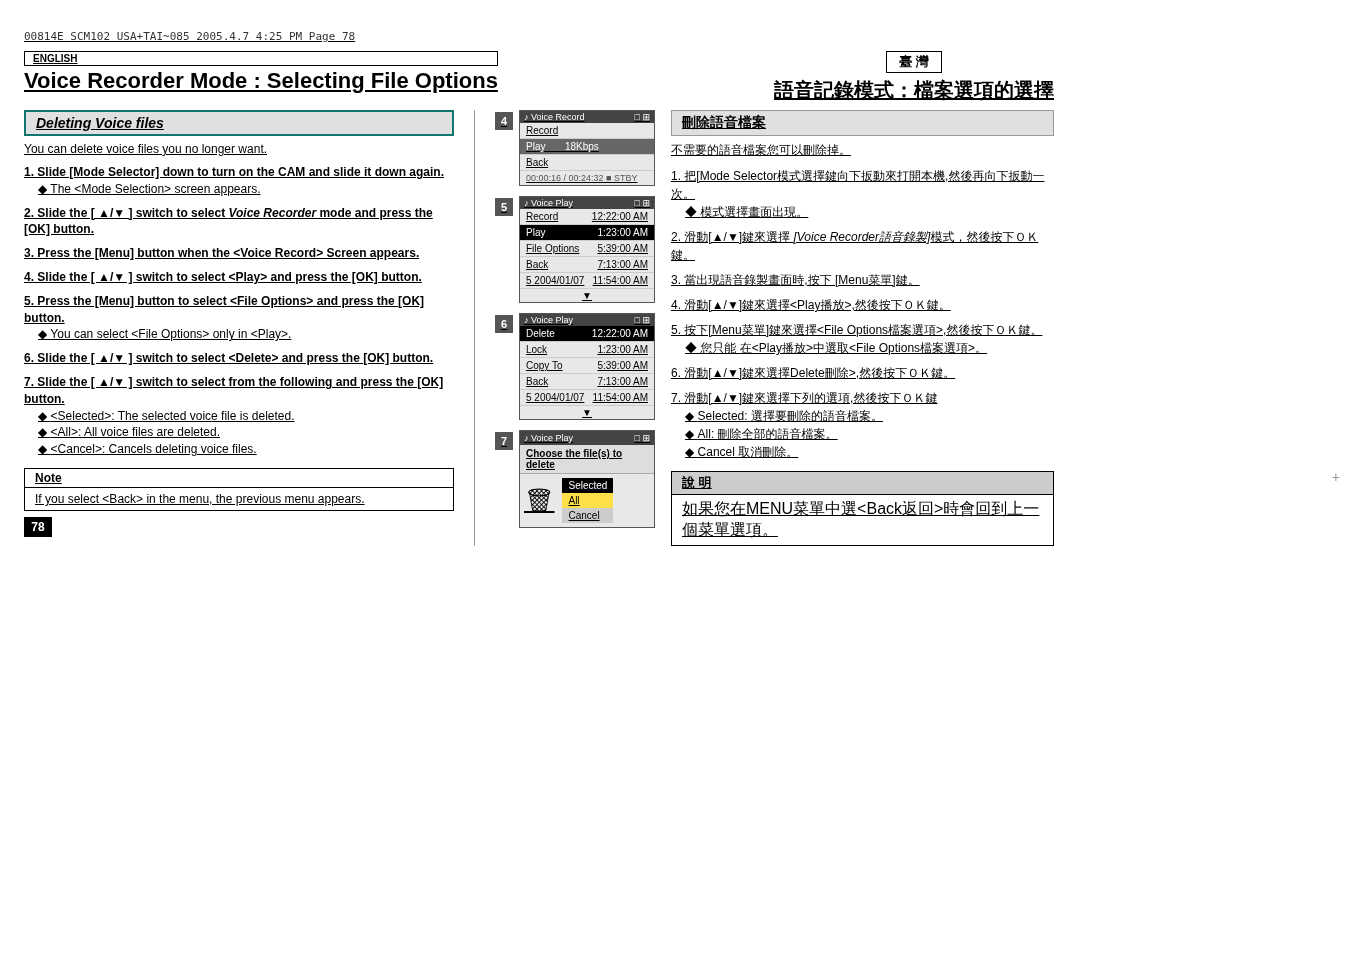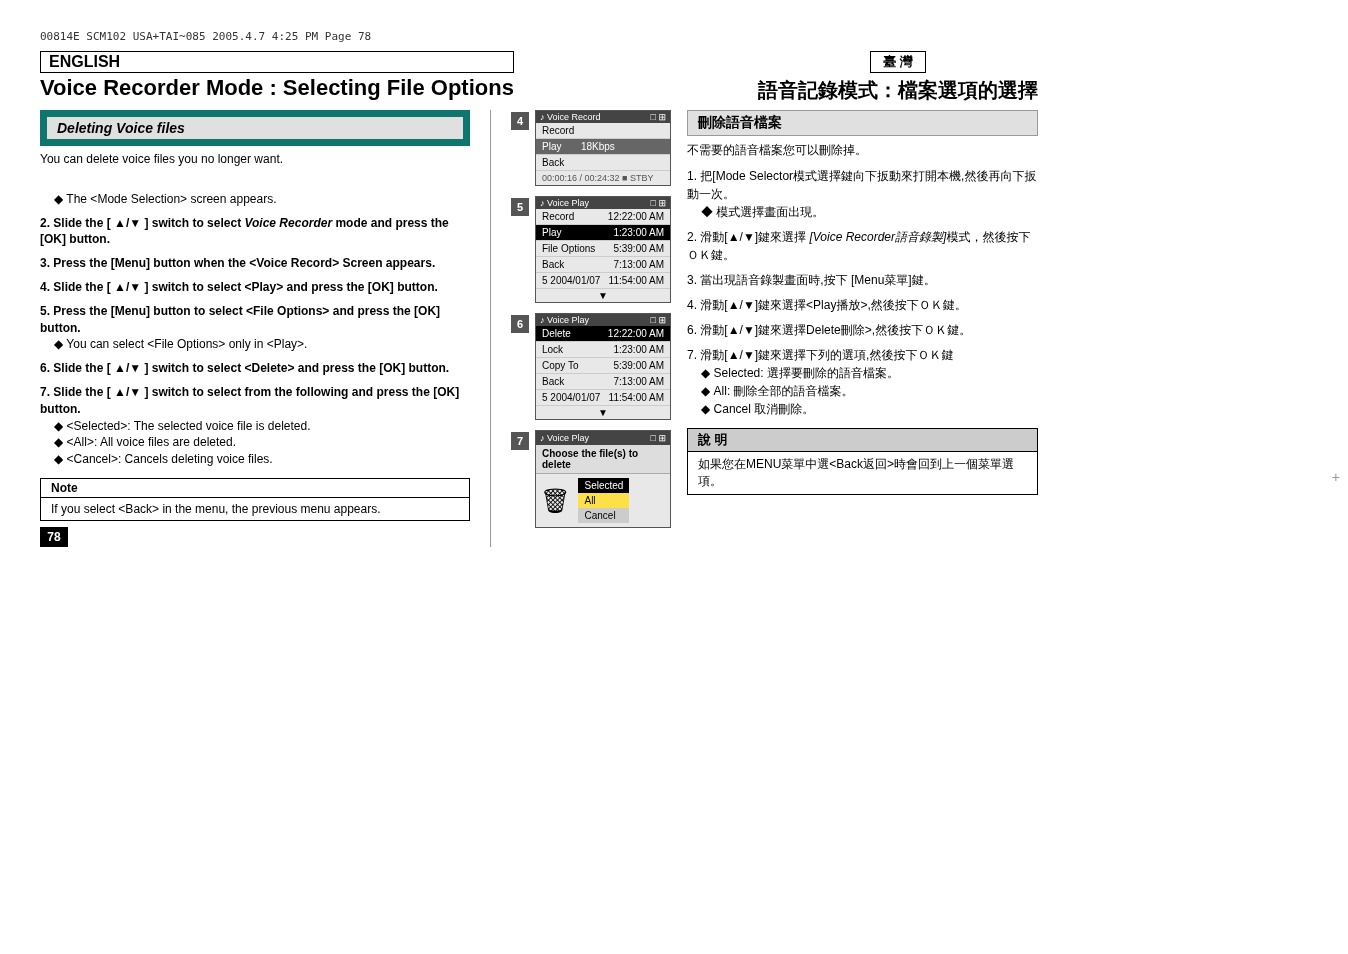--- a/index.html
+++ b/index.html
@@ -11,21 +11,22 @@
       font-size: 13px;
       position: relative;
       overflow: hidden;
     }
 
     .page-container {
       width: 1078px;
       height: 954px;
       background: #fff;
       position: relative;
-      padding: 30px 40px;
+      padding: 30px 24px;
+      text-decoration: underline;
     }
 
     
     .top-meta {
       font-size: 11px;
       color: #333;
       margin-bottom: 8px;
       font-family: monospace;
     }
 
@@ -38,21 +39,21 @@
     }
 
     .left-header {
       display: flex;
       flex-direction: column;
     }
 
     .english-badge {
       border: 1.5px solid #000;
       padding: 1px 8px;
-      font-size: 16px;
+      font-size: 10px;
       font-weight: bold;
       display: inline-block;
       margin-bottom: 2px;
     }
 
     .page-title-en {
       font-size: 22px;
       font-weight: bold;
       color: #000;
       line-height: 1.2;
@@ -88,21 +89,21 @@
       flex: 0 0 430px;
     }
 
     .right-col {
       flex: 1;
     }
 
     
     .section-heading {
       background: #e0e0e0;
-      border: 7px solid #0f766e;
+      border: 2px solid #0f766e;
       padding: 3px 10px;
       font-style: italic;
       font-weight: bold;
       font-size: 14px;
       margin-bottom: 6px;
     }
 
     .section-heading-zh {
       background: #e0e0e0;
       border: 1px solid #999;
@@ -305,21 +306,21 @@
     .note-title-zh {
       background: #ccc;
       border-bottom: 1px solid #000;
       padding: 2px 10px;
       font-size: 13px;
       font-weight: bold;
     }
 
     .note-content-zh {
       padding: 4px 10px;
-      font-size: 12px;
+      font-size: 16px;
     }
 
     
     .col-divider {
       width: 1px;
       background: #999;
       flex-shrink: 0;
     }
 
     .crosshair-top {
@@ -431,21 +432,21 @@
   </div>
 
   <div class="main-content">
 
     <div class="left-col">
       <div class="section-heading">Deleting Voice files</div>
       <div class="subtitle-text">You can delete voice files you no longer want.</div>
 
       <ol class="steps-list">
         <li>
-          <br>
+          <span class="step-main">1. Slide [Mode Selector] down to turn on the CAM and slide it down again.</span><br>
           <span class="bullet-item">The &lt;Mode Selection&gt; screen appears.</span>
         </li>
         <li>
           <span class="step-main">2. Slide the [ ▲/▼ ] switch to select <span class="italic-text">Voice Recorder</span> mode and press the [OK] button.</span>
         </li>
         <li>
           <span class="step-main">3. Press the [Menu] button when the &lt;Voice Record&gt; Screen appears.</span>
         </li>
         <li>
           <span class="step-main">4. Slide the [ ▲/▼ ] switch to select &lt;Play&gt; and press the [OK] button.</span>
@@ -589,20 +590,24 @@
             <li>
               2. 滑動[▲/▼]鍵來選擇 <span style="font-style:italic;">[Voice Recorder語音錄製]</span>模式，然後按下ＯＫ鍵。
             </li>
             <li>
               3. 當出現語音錄製畫面時,按下 [Menu菜單]鍵。
             </li>
             <li>
               4. 滑動[▲/▼]鍵來選擇&lt;Play播放&gt;,然後按下ＯＫ鍵。
             </li>
             <li>
+              5. 按下[Menu菜單]鍵來選擇&lt;File Options檔案選項&gt;,然後按下ＯＫ鍵。<br>
+              <span class="zh-bullet"> 您只能 在&lt;Play播放&gt;中選取&lt;File Options檔案選項&gt;。</span>
+            </li>
+            <li>
               6. 滑動[▲/▼]鍵來選擇Delete刪除&gt;,然後按下ＯＫ鍵。
             </li>
             <li>
               7. 滑動[▲/▼]鍵來選擇下列的選項,然後按下ＯＫ鍵<br>
               <span class="zh-bullet"> Selected: 選擇要刪除的語音檔案。</span><br>
               <span class="zh-bullet"> All: 刪除全部的語音檔案。</span><br>
               <span class="zh-bullet"> Cancel 取消刪除。</span>
             </li>
           </ol>
 

